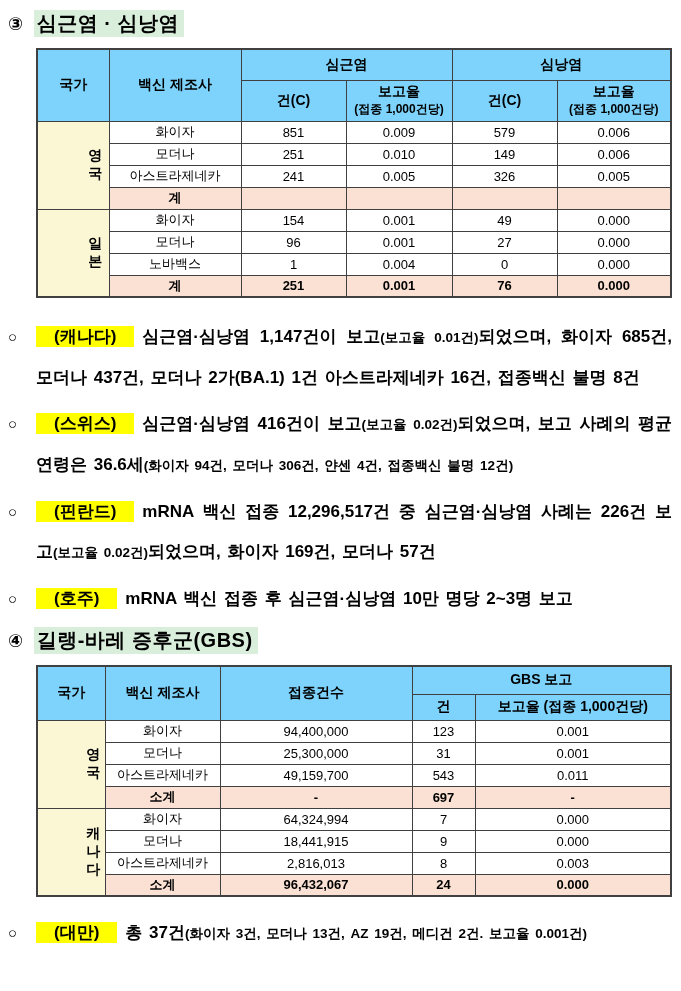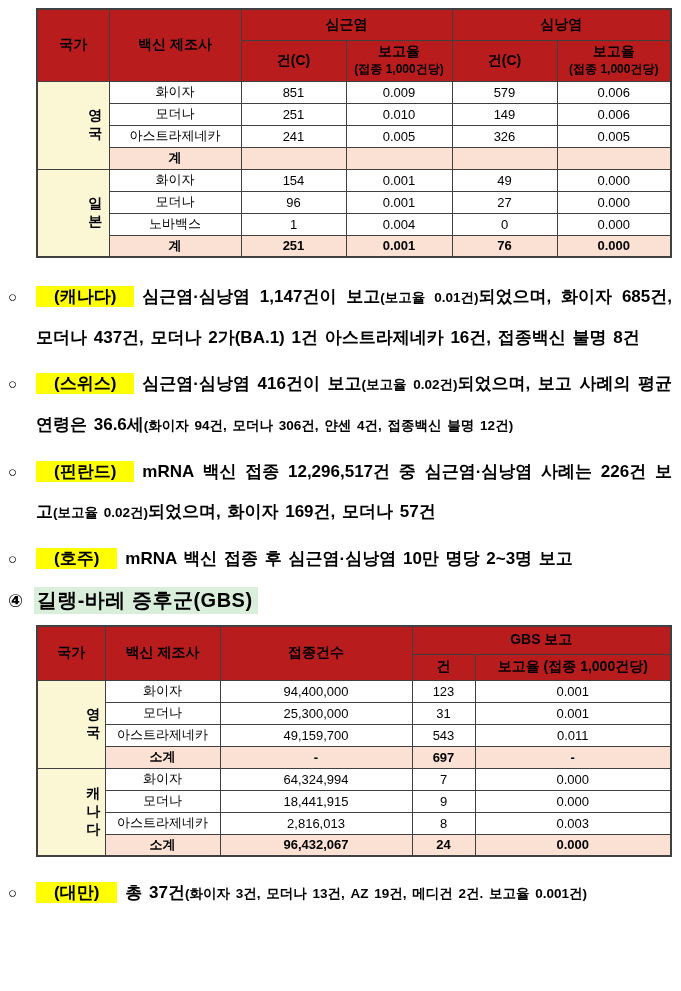--- a/index.html
+++ b/index.html
@@ -13,21 +13,21 @@
 
   
   .sec-title { margin:0 0 10px 8px; height:30px; line-height:30px; white-space:nowrap; }
   .sec-num { font-size:18px; font-weight:bold; margin-right:6px; }
   .sec-text { font-size:20px; font-weight:bold; background:#d9efdc; padding:2px 5px 3px 3px; letter-spacing:0.5px; }
 
   
   table { border-collapse:collapse; margin-left:36px; width:634px; table-layout:fixed;
           border:2px solid #404040; }
   th, td { border:1px solid #404040; text-align:center; vertical-align:middle; overflow:hidden; }
-  thead th { background:#b91c1c; font-weight:bold; font-size:14px;margin-top:12px; }
+  thead th { background:#7dd3fc; font-weight:bold; font-size:14px;margin-top:12px; }
   .rate-sub { font-size:12px; font-weight:bold; }
   td { font-size:13px; height:22px; }
   td.country-cell { background:#fbf6d4; font-weight:bold; font-size:14px;padding-left:44px; }
   tr.total-row td { background:#fae1d3; font-weight:bold; }
   td.maker-cell { font-weight:normal; }
   tr.total-row td.total-label-cell { font-weight:bold; }
 
   
   .bullets { margin-top:19px; margin-left:8px; margin-right:9px; }
   .bullet { position:relative; padding-left:28px; text-align:justify;
@@ -41,20 +41,24 @@
   .footnote { margin:10px 0 0 47px; font-size:15px; font-weight:bold; height:22px; line-height:22px; white-space:nowrap; }
 
   .sec4-title { margin-top:4px; }
   .taiwan-wrap { margin-top:16px; }
 </style>
 </head>
 <body>
 
 <div class="page">
 
+  <div class="sec-title">
+    <span class="sec-num">③</span>
+    <span class="sec-text">심근염 · 심낭염</span>
+  </div>
 
   <table>
     <colgroup>
       <col style="width:72px">
         <col style="width:132px">
         <col style="width:105px">
       <col style="width:106px">
         <col style="width:105px">
         <col style="width:114px">
     </colgroup>

